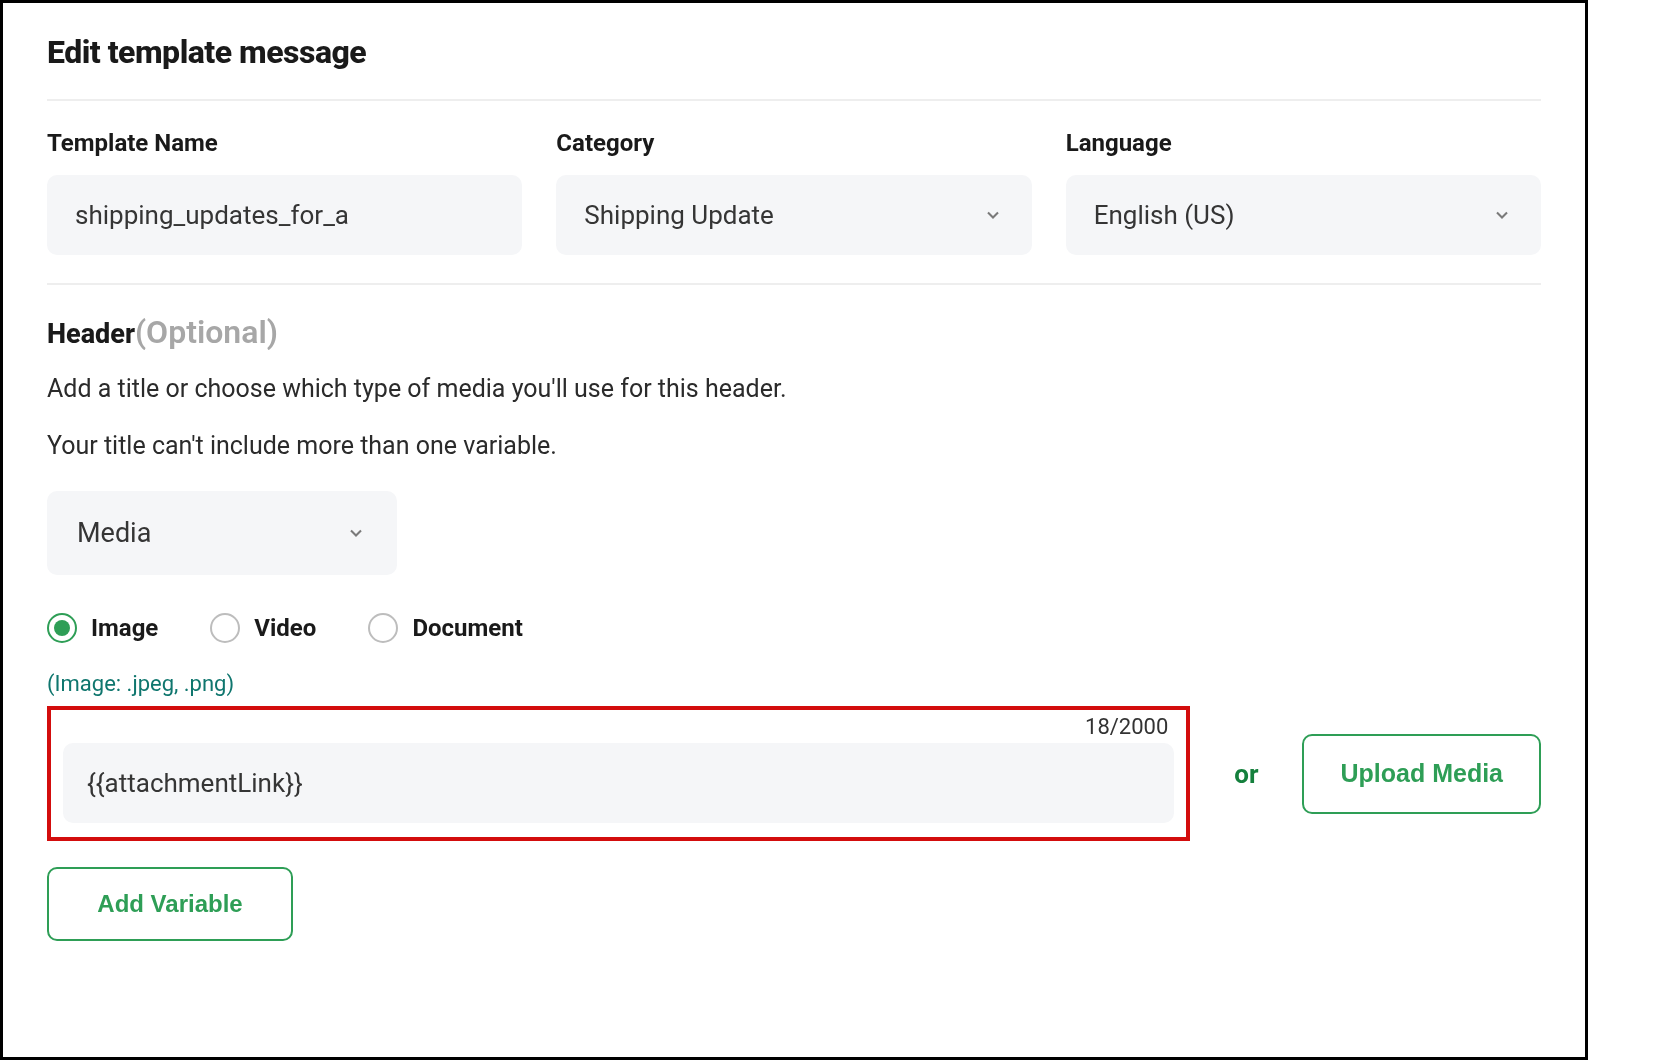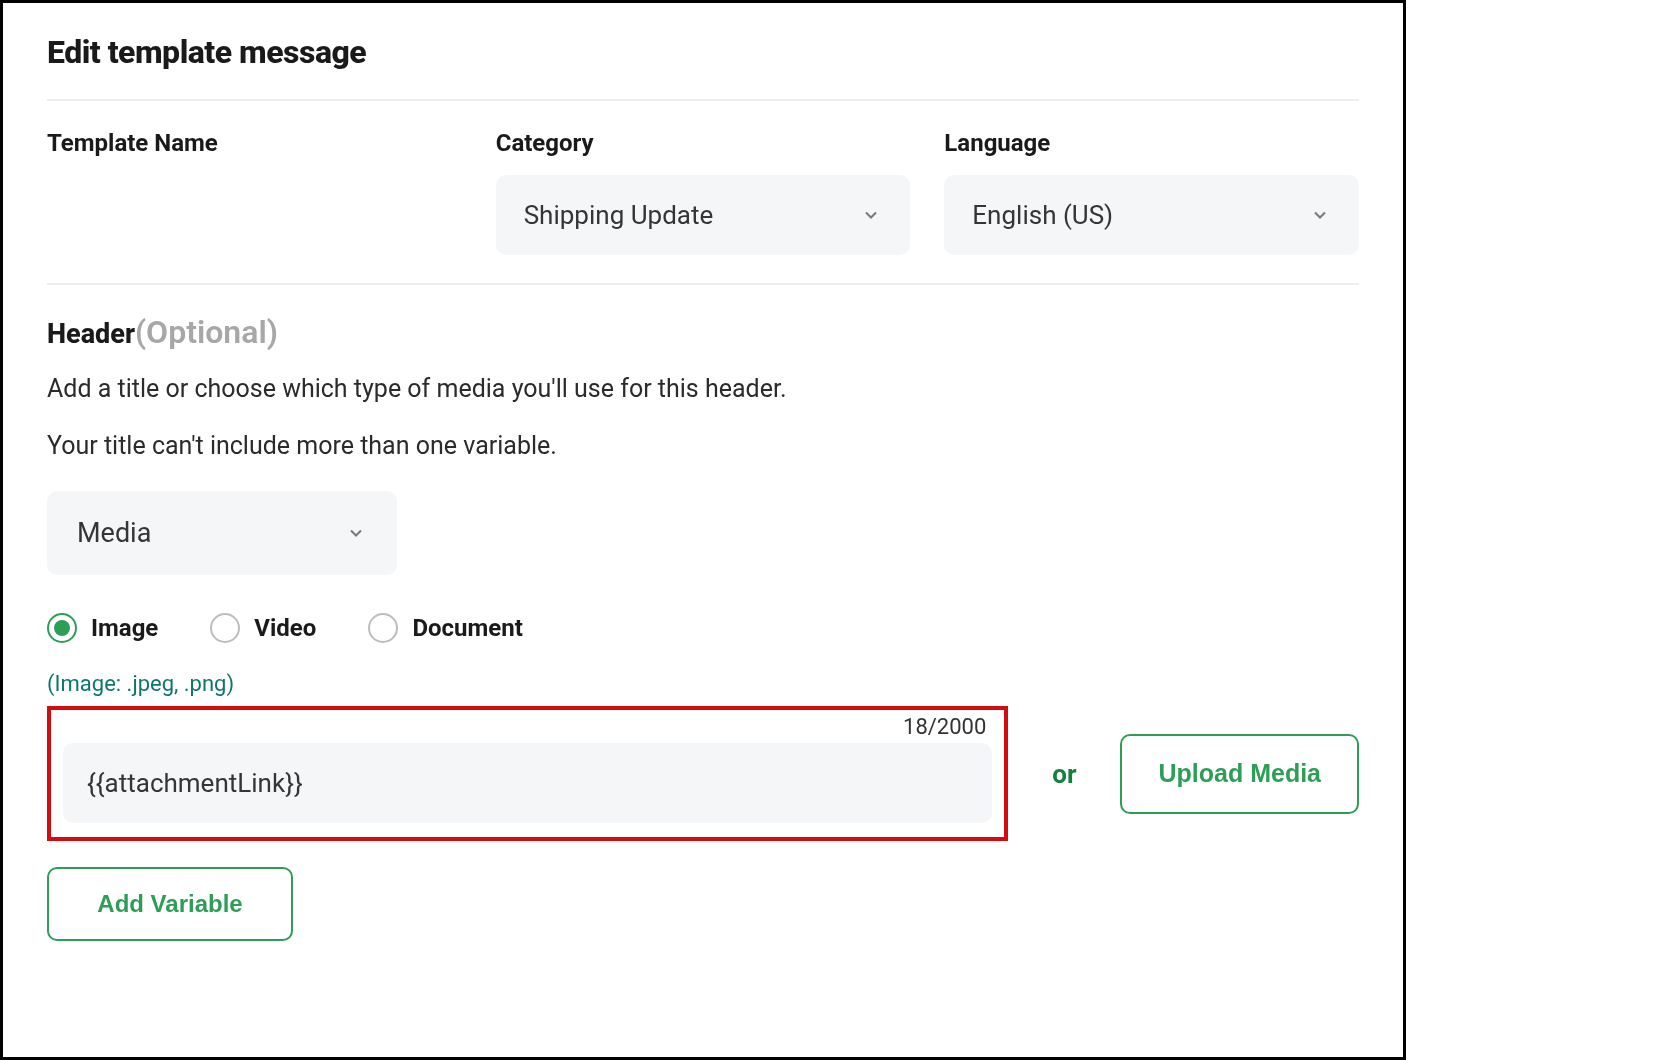--- a/index.html
+++ b/index.html
@@ -1,17 +1,17 @@
 <!DOCTYPE html>
 <html><head>
 <meta charset="utf-8">
 <style>
 * { box-sizing: border-box; margin: 0; padding: 0; }
 body { font-family: -apple-system, BlinkMacSystemFont, "Segoe UI", Roboto, Helvetica, Arial, sans-serif; background: #fff; width: 1670px; height: 1060px; }
-.frame { width: 1406px; height: 1060px; border: 3px solid #000; padding: 30px 44px; }
+.frame { width: 1588px; height: 1060px; border: 3px solid #000; padding: 30px 44px; }
 .page-title { font-size: 32px; font-weight: 800; color: #1a1a1a; letter-spacing: -0.5px; }
 .divider { border: none; border-top: 2px solid #eeeeee; margin: 28px 0; }
 .row { display: flex; gap: 34px; }
 .field { flex: 1; display: flex; flex-direction: column; }
 .field-label { font-size: 24px; font-weight: 700; color: #1a1a1a; margin-bottom: 18px; }
 .input-box, .select-box {
   background: #f5f6f8;
   border: none;
   border-radius: 10px;
   height: 80px;
@@ -106,20 +106,21 @@
 
 <div class="frame">
 
   <h1 class="page-title">Edit template message</h1>
 
   <hr class="divider">
 
   <div class="row">
     <div class="field">
       <label class="field-label">Template Name</label>
+      <input class="input-box" value="shipping_updates_for_a" style="">
     </div>
     <div class="field">
       <label class="field-label">Category</label>
       <div class="select-box">
         <span>Shipping Update</span>
         <span class="chevron">
             <svg viewBox="0 0 24 24">
               <polyline points="6 9 12 15 18 9"></polyline>
             </svg>
           </span>

